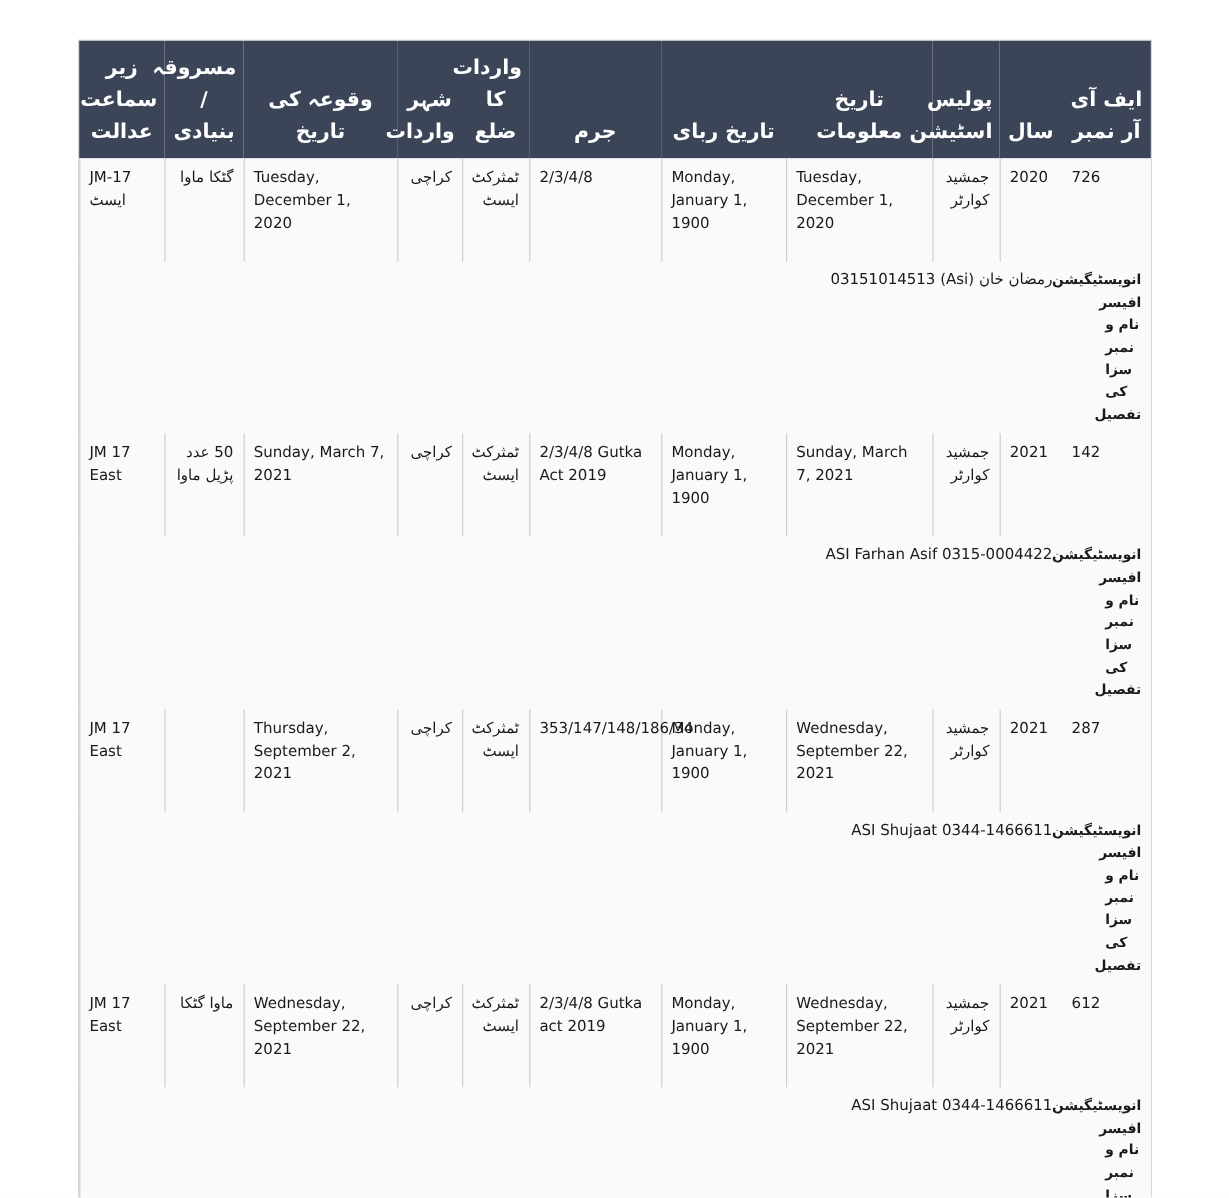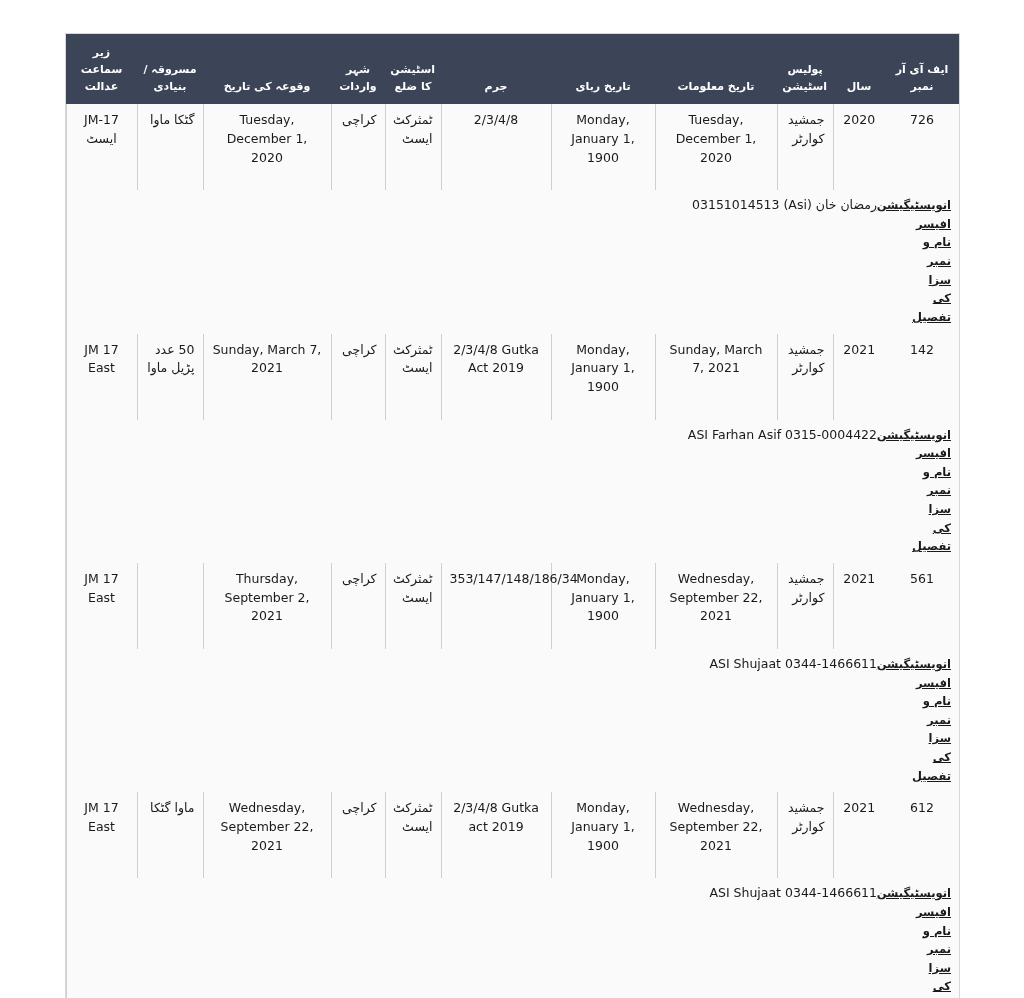--- a/index.html
+++ b/index.html
@@ -41,21 +41,21 @@
     width: 100%;
     border-collapse: collapse;
     table-layout: fixed;
     direction: rtl;
   }
 
   
   table.fir thead th {
     background: #3c4458;
     color: #ffffff;
-    font-size: 11px;
+    font-size: 17px;
     font-weight: bold;
     line-height: 1.55;
     padding: 10px 6px 9px 6px;
     vertical-align: bottom;
     text-align: center;
     border: 0;
     letter-spacing: 0;
   }
 
   
@@ -68,21 +68,21 @@
     border-left: 1px solid #cfcfcf;
     border-right: none;
     box-sizing: border-box;
   }
   table.fir td.no-rule {
     border-left: none;
   }
 
   .cell-ltr {
     direction: ltr;
-    text-align: center;
+    text-align: left;
     unicode-bidi: isolate;
   }
   .cell-rtl {
     direction: rtl;
     text-align: right;
     unicode-bidi: isolate;
     margin-left: 47px;
   }
 
   
@@ -98,26 +98,25 @@
     padding-left: 36px;
   }
   tr.sub-row td.officer-cell {
     direction: ltr;
     text-align: right;
     unicode-bidi: isolate;
     border-left: 1px solid #cfcfcf;
   }
   tr.sub-row td.label-cell {
     direction: rtl;
-    text-align: right;
+    text-align: left;
     border-left: none;
     font-weight: bold;
     font-size: 11.5px;
     line-height: 1.62;
-    text-decoration: underline;
   }
   .label-block + .label-block {
     margin-top: 0;
   }
 
   
   tr.sub-row.last-sub td {
     height: 120px;
   }
 
@@ -157,21 +156,21 @@
       </colgroup>
 
       <thead>
         <tr>
           <th>ایف آی آر نمبر</th>
           <th>سال</th>
           <th>پولیس اسٹیشن</th>
           <th>تاریخ معلومات</th>
           <th>تاریخ ربای</th>
           <th>جرم</th>
-          <th>اسٹیشن کا ضلع</th>
+          <th>واردات کا ضلع</th>
           <th>شہر واردات</th>
           <th>وقوعہ کی تاریخ</th>
           <th>مسروقہ / بنیادی</th>
           <th>زیر سماعت عدالت</th>
         </tr>
       </thead>
 
       <tbody>
           <tr class="main-row">
             <td class="cell-ltr no-rule">726</td>
@@ -207,21 +206,21 @@
             <td class="cell-ltr">JM 17 East</td>
           </tr>
           <tr class="sub-row">
             <td class="label-cell">
               <div class="label-block">انویسٹیگیشن افیسر نام و نمبر</div>
               <div class="label-block">سزا کی تفصیل</div>
             </td>
             <td class="officer-cell" colspan="10">ASI Farhan Asif 0315-0004422</td>
           </tr>
           <tr class="main-row">
-            <td class="cell-ltr no-rule">561</td>
+            <td class="cell-ltr no-rule">287</td>
             <td class="cell-ltr">2021</td>
             <td class="cell-rtl">جمشید کوارٹر</td>
             <td class="cell-ltr">Wednesday, September 22, 2021</td>
             <td class="cell-ltr">Monday, January 1, 1900</td>
             <td class="cell-ltr">353/147/148/186/34</td>
             <td class="cell-rtl">ٹمثرکٹ ایسٹ</td>
             <td class="cell-rtl">کراچی</td>
             <td class="cell-ltr">Thursday, September 2, 2021</td>
             <td class="cell-rtl"></td>
             <td class="cell-ltr">JM 17 East</td>

